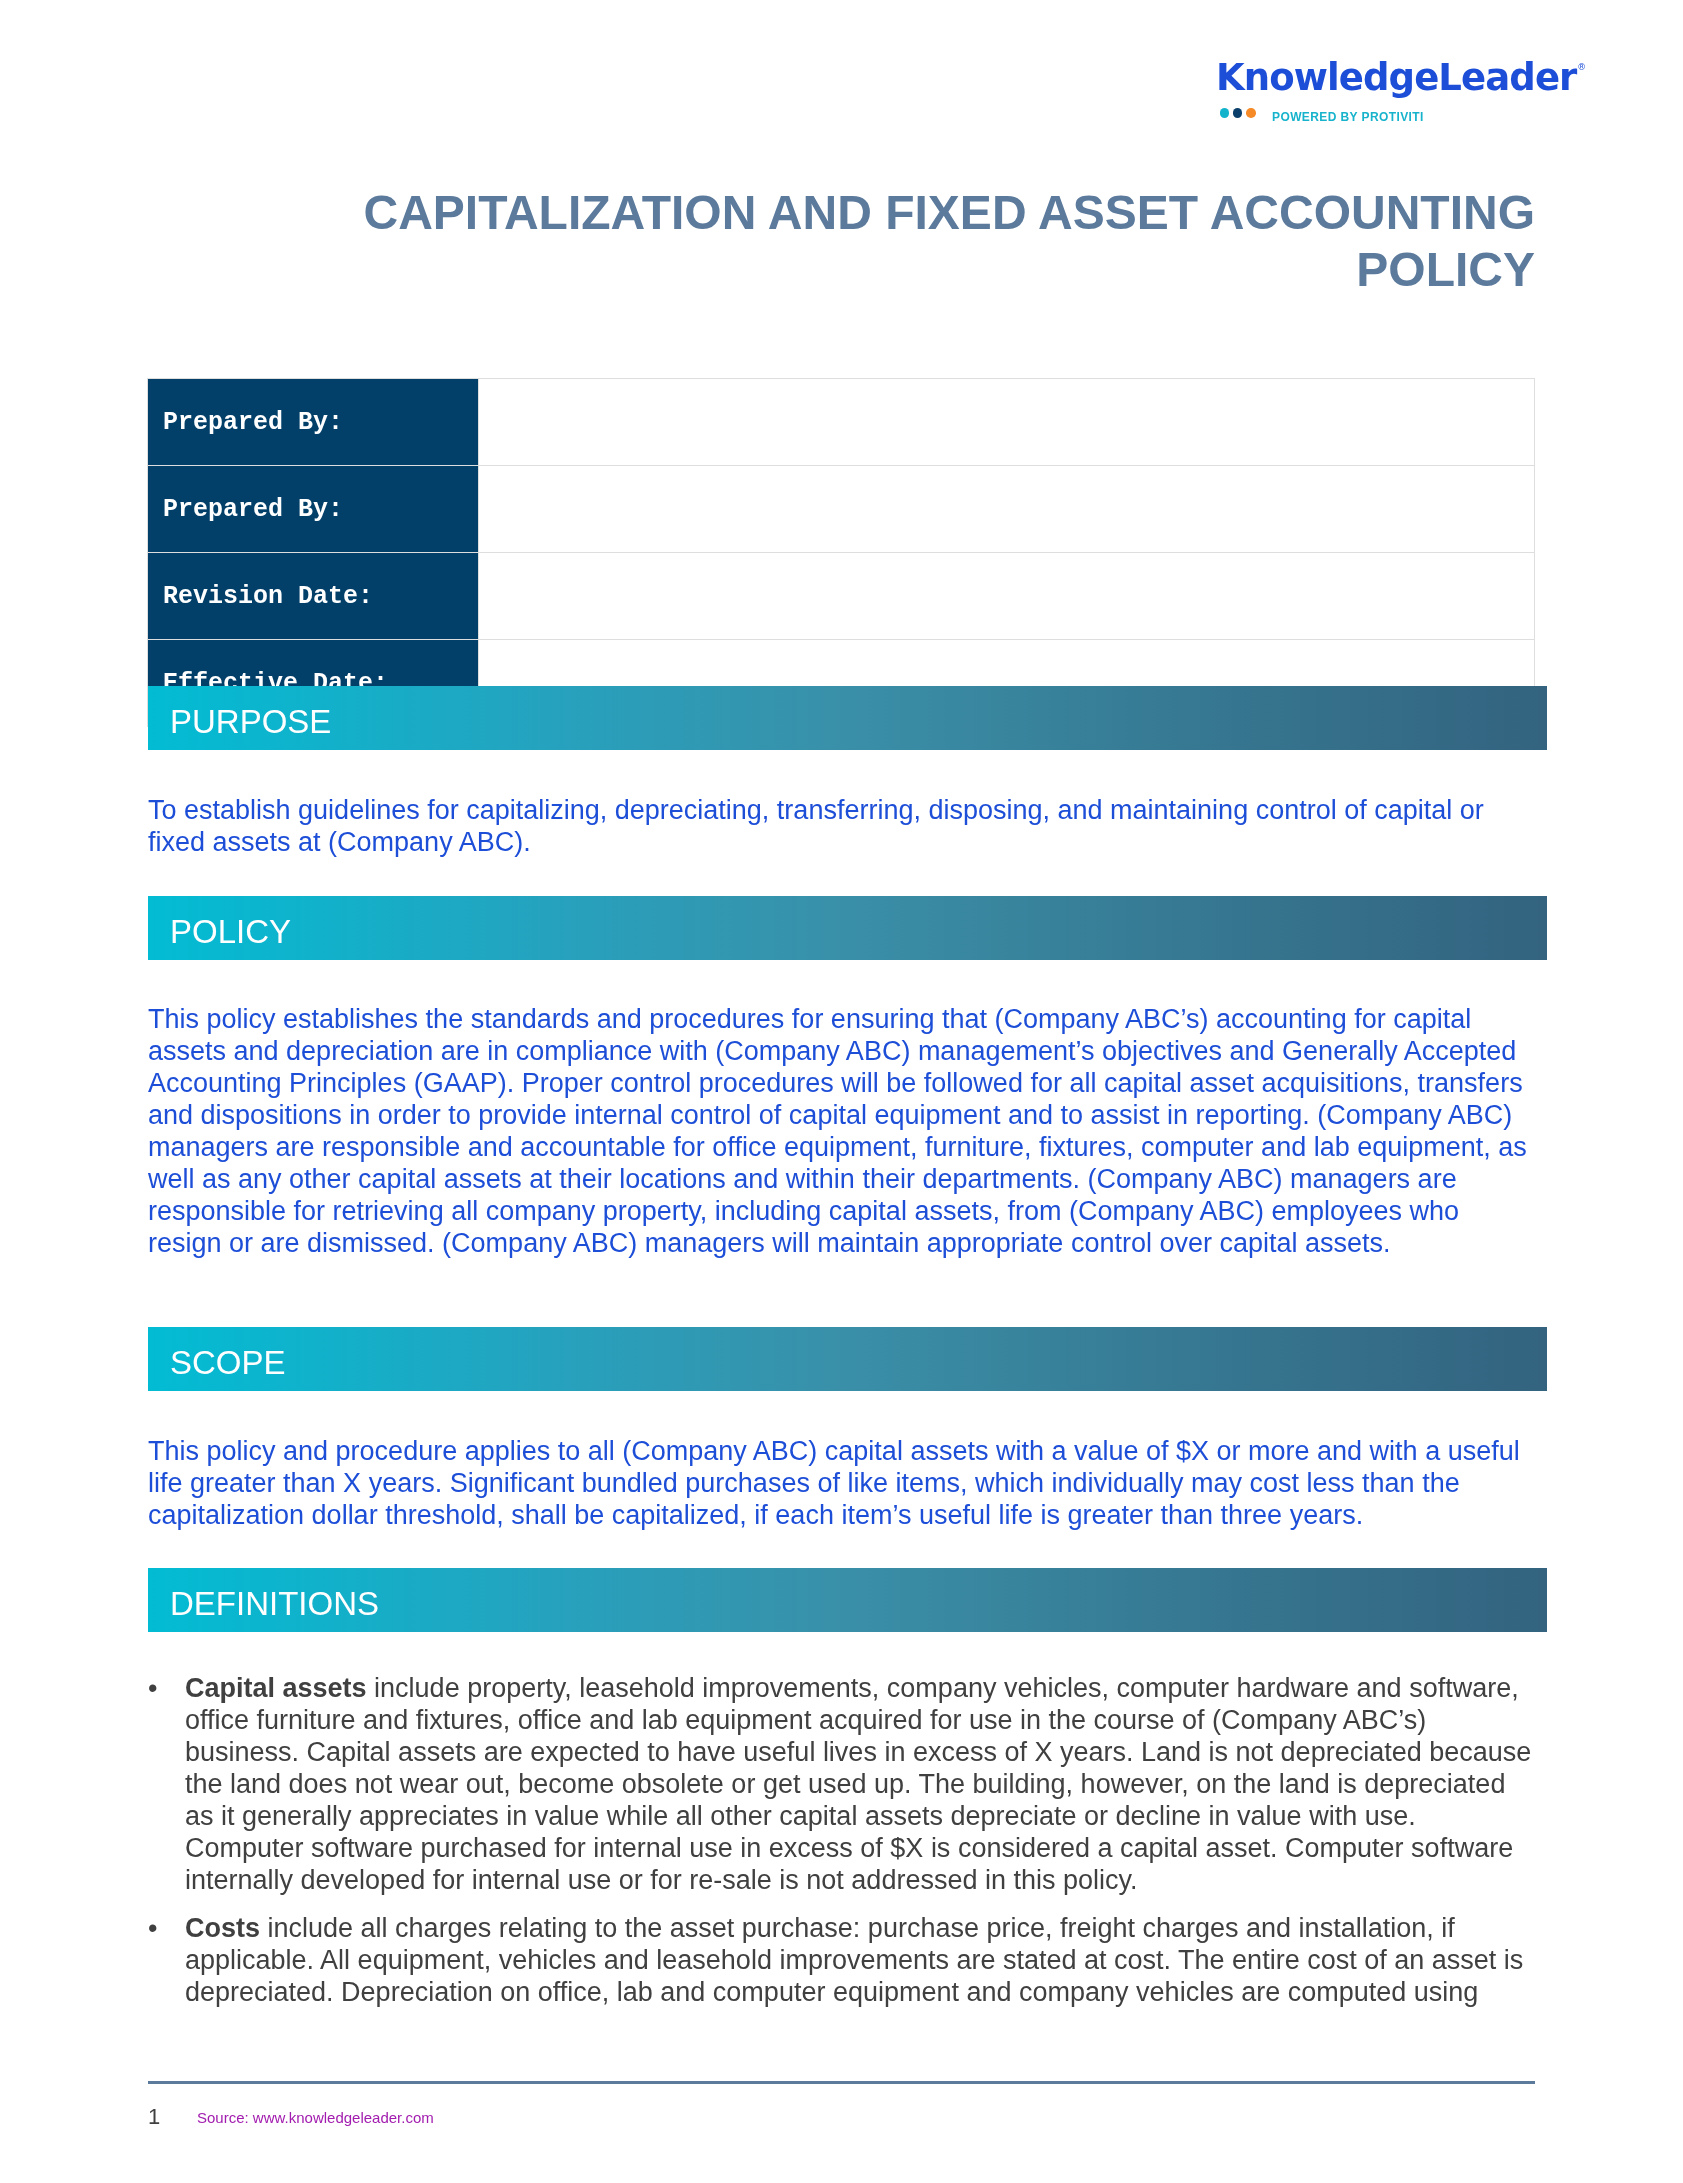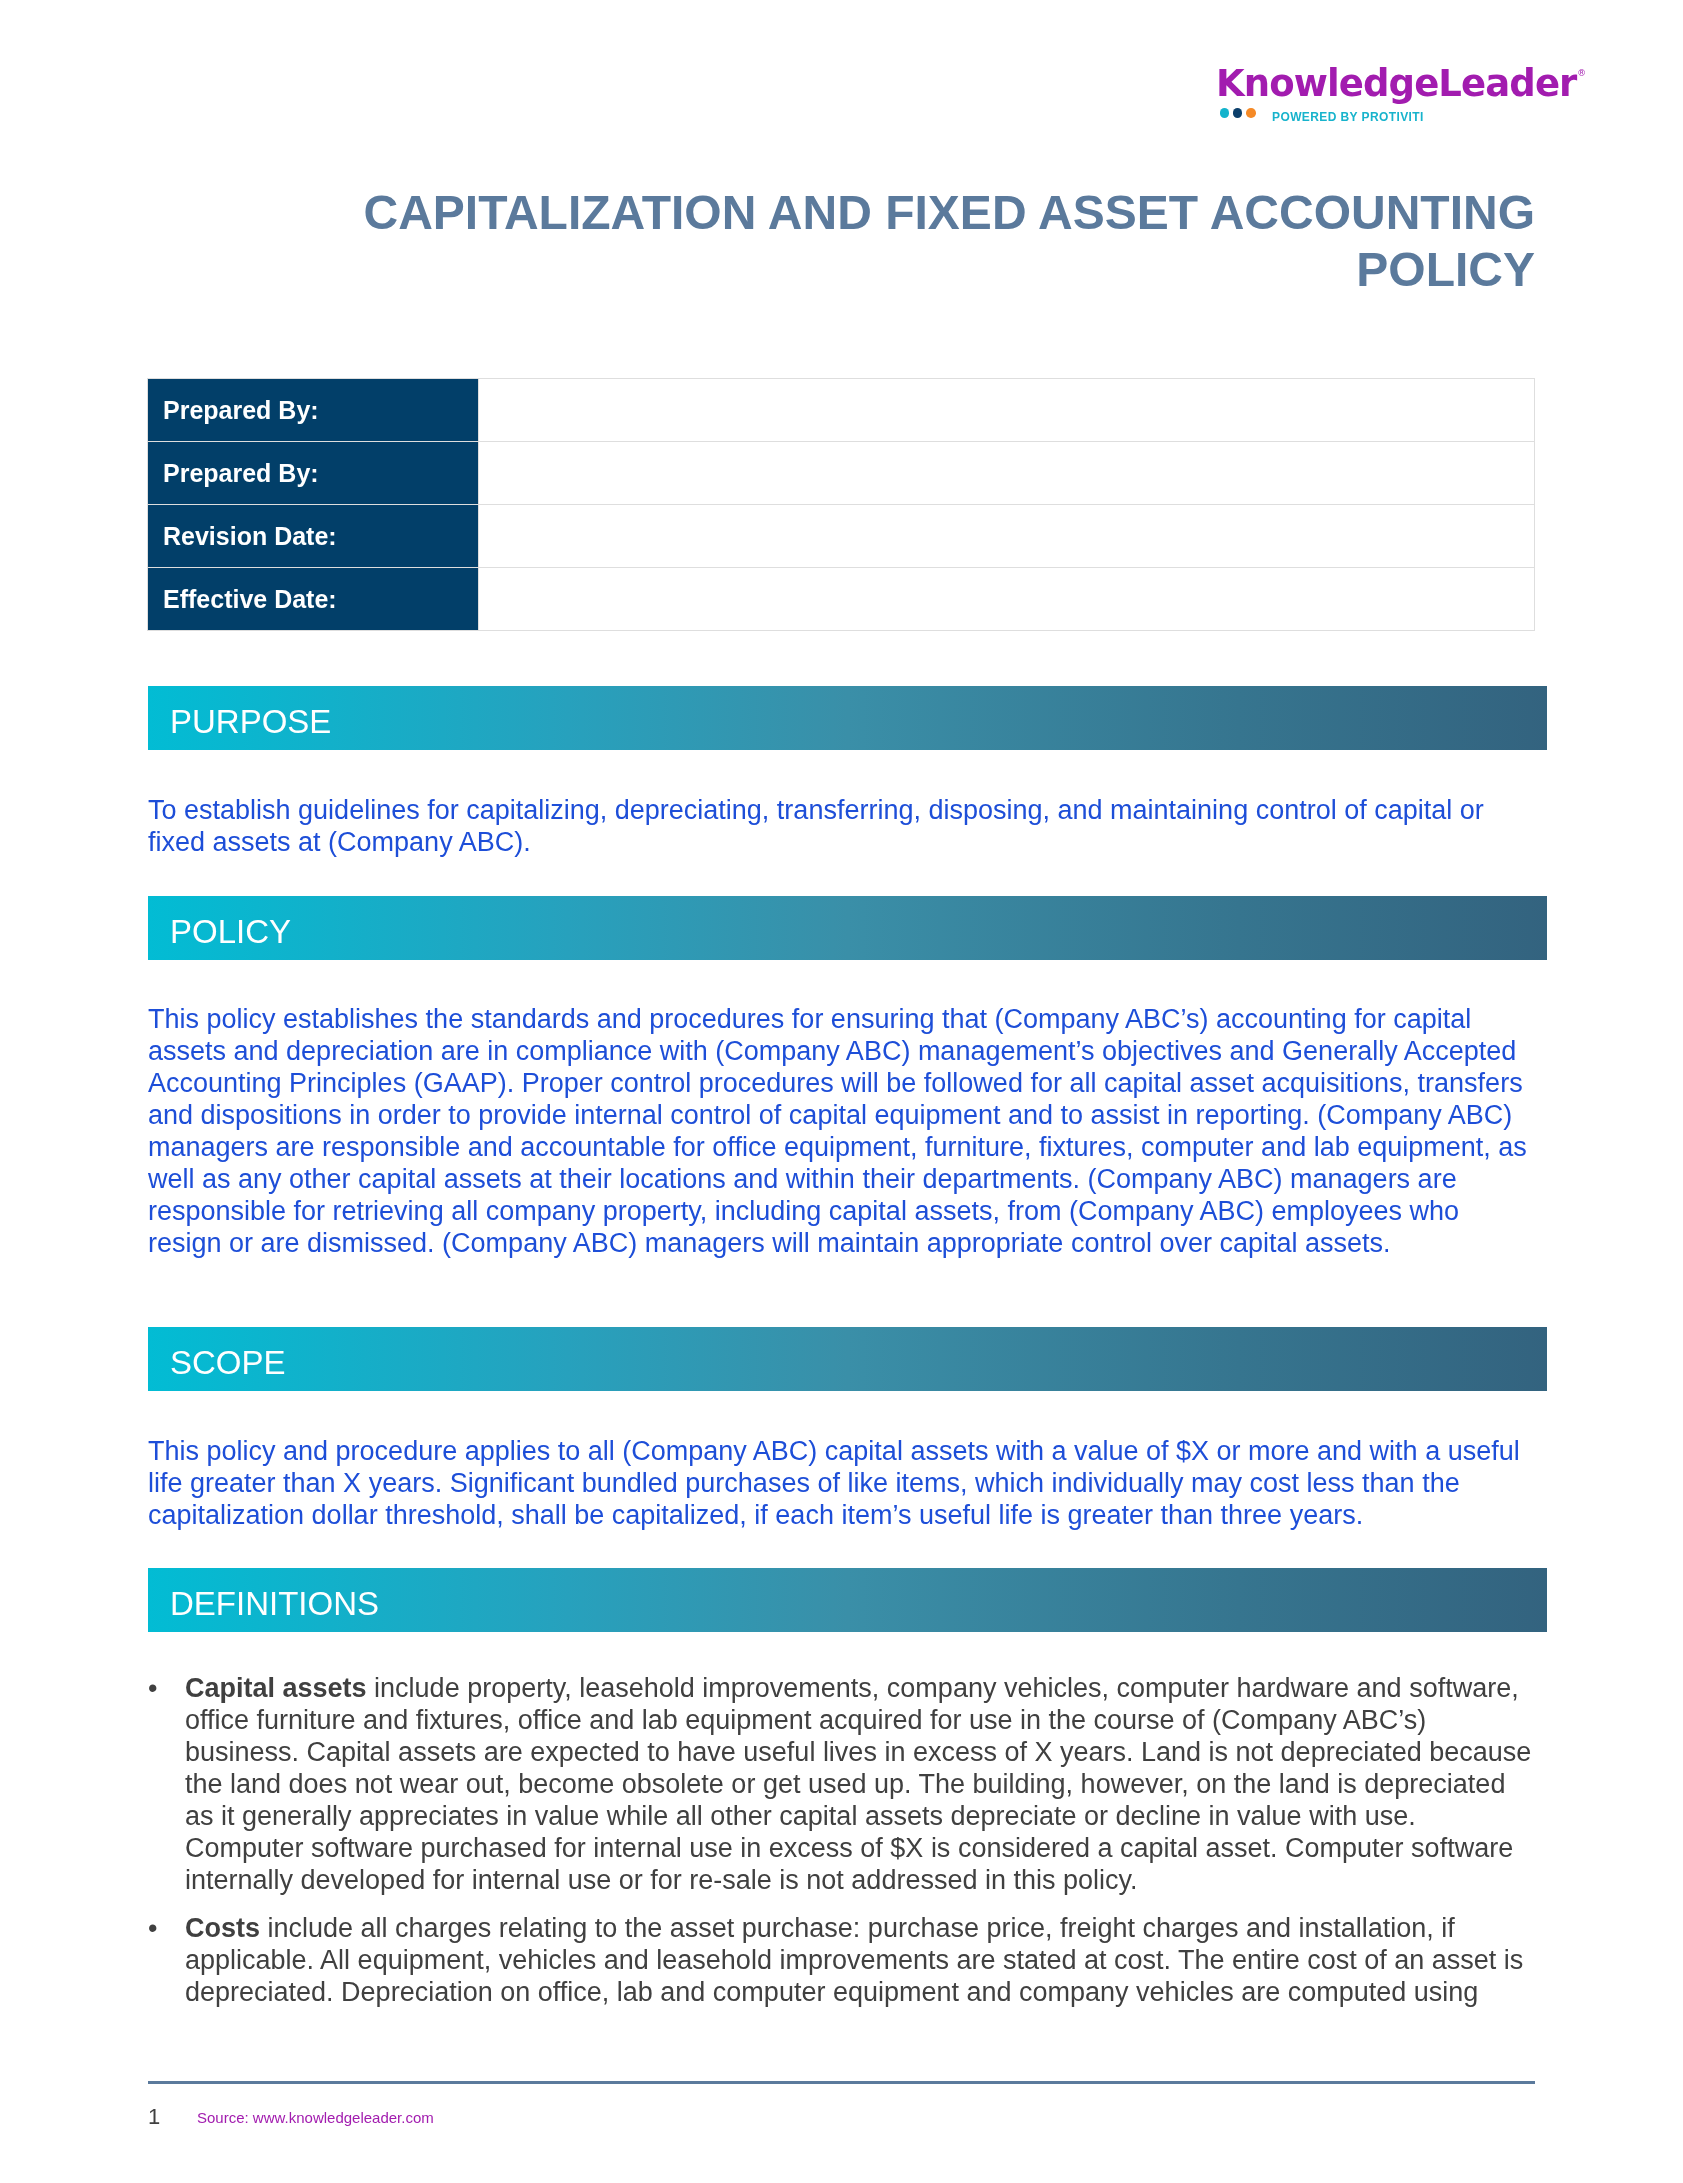--- a/index.html
+++ b/index.html
@@ -1,32 +1,32 @@
 <!DOCTYPE html>
 <html style="font-size:7px"><head>
 <meta charset="utf-8">
 <style>
   html, body { margin: 0; padding: 0; background: #ffffff; }
   body { width: 1683px; height: 2183px; position: relative; overflow: hidden;
          font-family: "Liberation Sans", sans-serif; color: #404040; }
 
   .logo { position: absolute; left: 1216px; top: 53px; width: 317px; height: 70px; }
-  .logo-word { position: absolute; left: 0; top: 12px; font-family: "DejaVu Sans", sans-serif;
-               font-weight: bold; font-size: 37px; color: #a21caf; letter-spacing: -0.9px; line-height: 1; white-space: nowrap; }
+  .logo-word { position: absolute; left: 0; top: 6px; font-family: "DejaVu Sans", sans-serif;
+               font-weight: bold; font-size: 37px; color: #1d4ed8; letter-spacing: -0.9px; line-height: 1; white-space: nowrap; }
   .logo-reg { font-size: 8.8px; vertical-align: top; position: relative; top: 4.4px; margin-left: 0.9px; font-weight: normal; }
   .logo-dots { position: absolute; left: 3.5px; top: 55px; display: flex; gap: 3.5px; }
   .dot { width: 9.7px; height: 9.7px; border-radius: 50%; display: block; }
   .logo-tag { position: absolute; left: 56px; top: 58px; font-size: 12px; font-weight: bold;
               color: #17b3cc; letter-spacing: 0.4px; white-space: nowrap; line-height: 1; }
 
   .title { position: absolute; left: 147px; width: 1388px; top: 184px; text-align: right;
            font-weight: bold; font-size: 48px; line-height: 57px; color: #5b7a9c; margin: 0; }
 
   .meta-table { position: absolute; left: 147px; top: 378px; width: 1388px; border-collapse: collapse; }
-  .meta-table td { border: 1.8px solid #dedede; height: 62px; padding: 0; }
+  .meta-table td { border: 1.8px solid #dedede; height: 62px; padding: 12px; font-family: Liberation Mono, monospace; }
   .meta-label { width: 331px; background: #023f69; color: #ffffff; font-weight: bold; font-size: 25px;
                 padding-left: 15px !important; box-sizing: border-box; }
   .meta-value { background: #ffffff; }
 
   .section-bar { position: absolute; left: 148px; width: 1387px; height: 64px;
                  background: linear-gradient(90deg, #02bcd4 0%, #27a1bd 30%, #3a8fa8 50%, #36758f 78%, #33637f 100%); padding-left: 12px; }
   .section-bar span { position: absolute; left: 22px; top: 17.6px; color: #ffffff; font-size: 33px; line-height: 35px; }
 
   .para { position: absolute; left: 148px; width: 1391px; font-size: 27px; line-height: 32px; margin: 0; color: #1d4ed8; }
 

